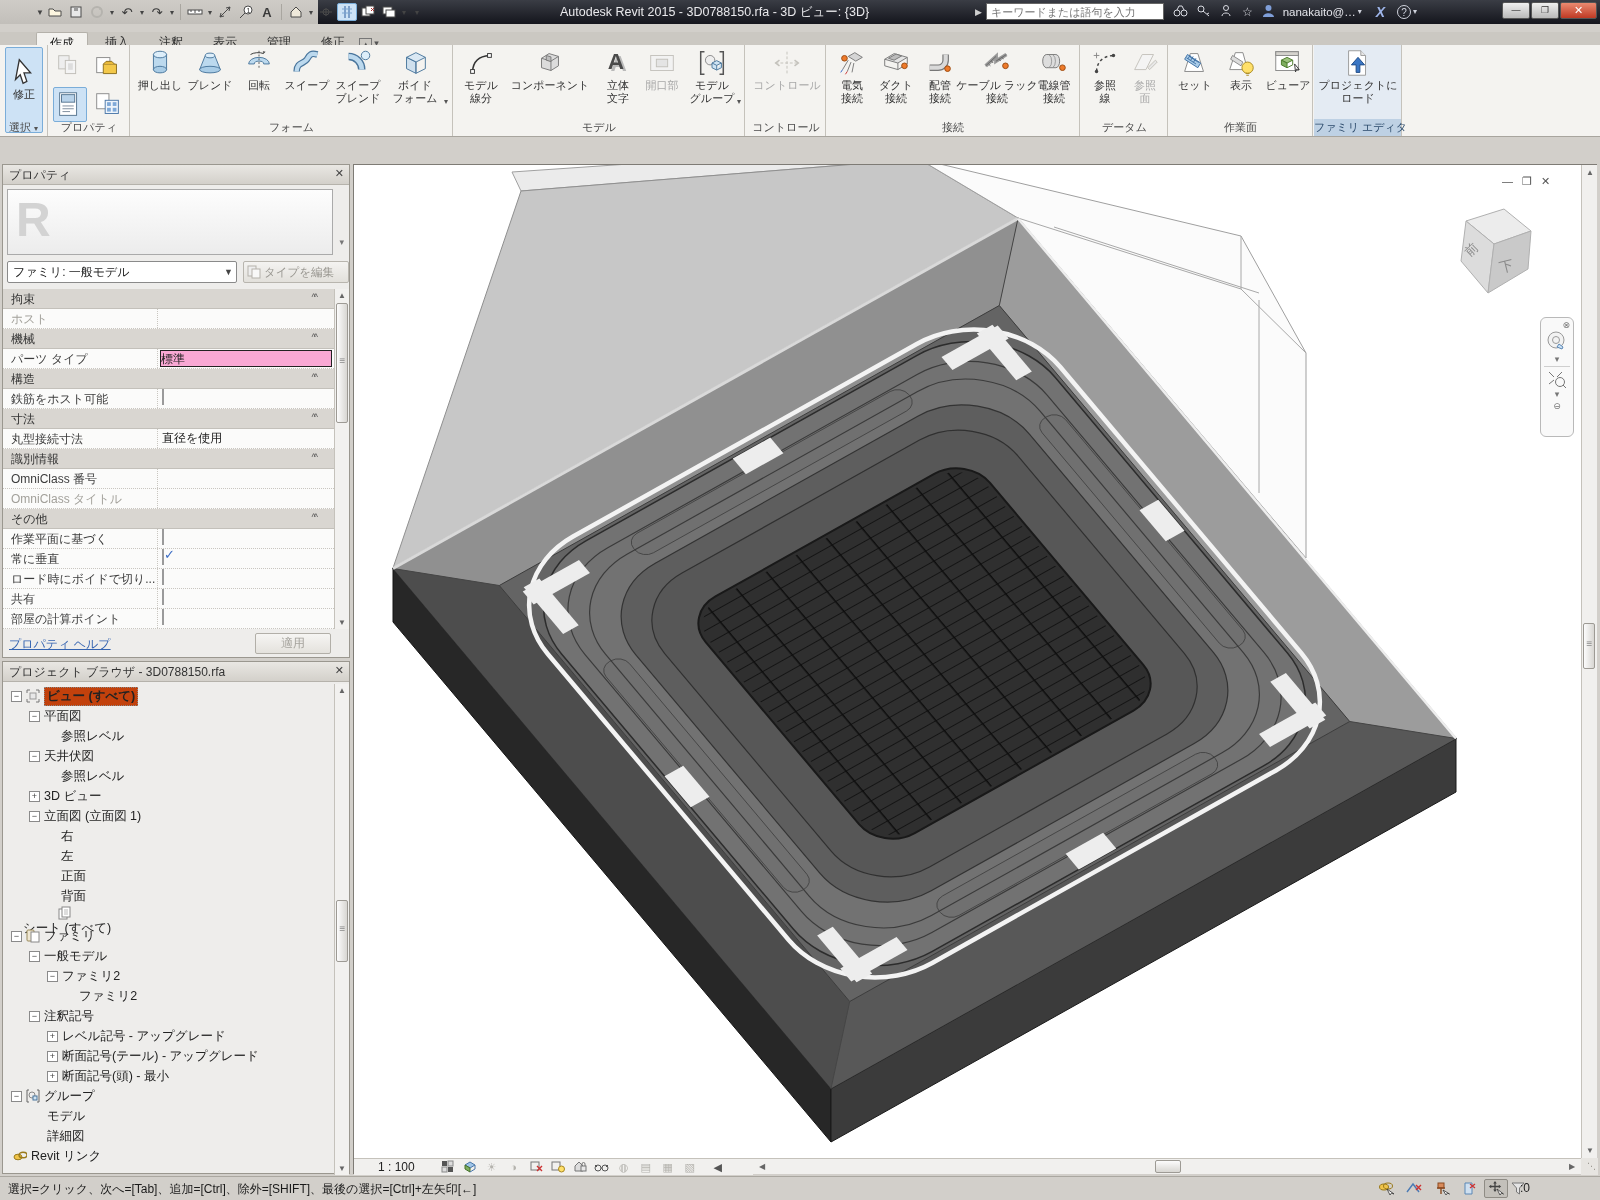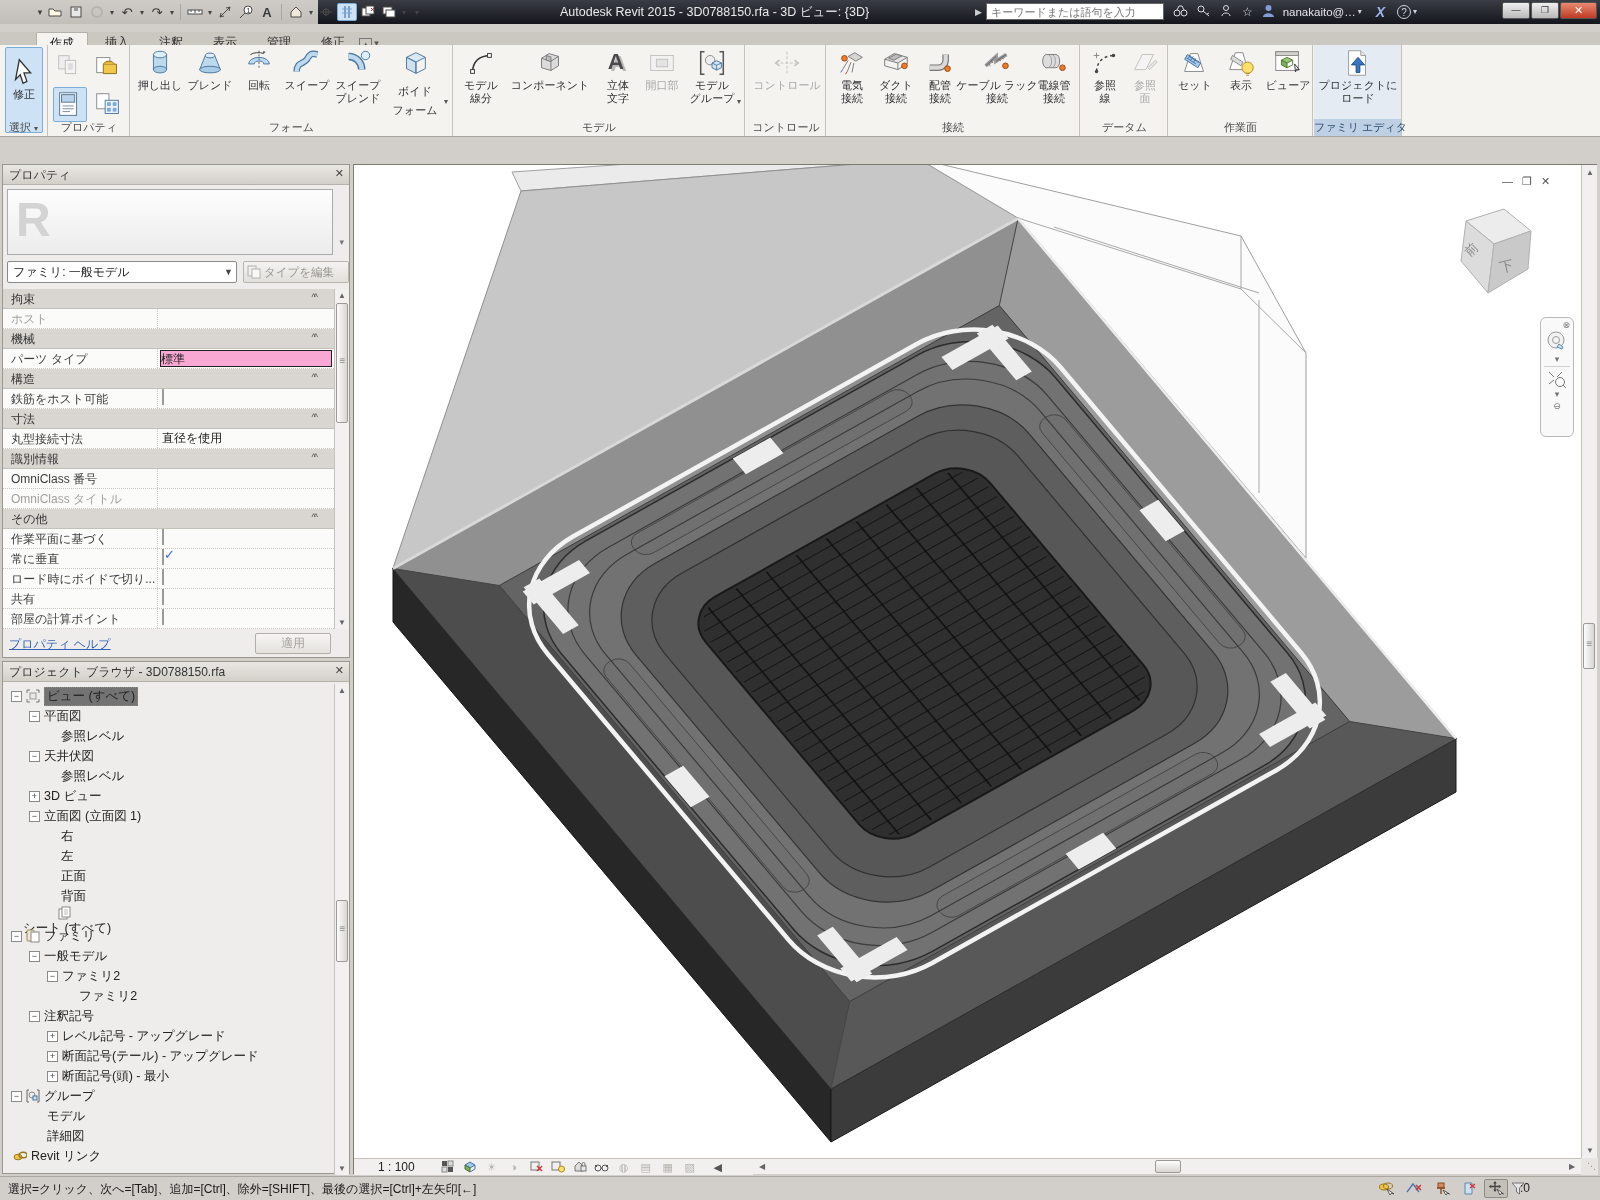--- a/index.html
+++ b/index.html
@@ -89,21 +89,21 @@
   .sbthumb:after{content:"≡";position:absolute;left:2.5px;top:calc(50% - 8px);color:#8a8a8a;font-size:10px;}
   #prop-help{position:absolute;left:6px;bottom:4px;font-size:12px;color:#3463b0;text-decoration:underline;}
   #apply-btn{position:absolute;right:18px;bottom:3px;width:76px;height:21px;border:1px solid #b2afa8;border-radius:2px;
     background:linear-gradient(#f6f5f3,#e4e2dd);color:#a4a29c;font-size:12px;text-align:center;line-height:19px;}
 
   
   .trow{position:absolute;left:2px;height:20px;display:flex;align-items:center;font-size:12.5px;color:#222;white-space:nowrap;}
   .texp{width:11px;height:11px;border:1px solid #8a8a8a;background:#fff;font-size:9px;line-height:9px;text-align:center;
     color:#444;margin-right:4px;flex:0 0 11px;}
   .ticon{margin-right:4px;flex:0 0 14px;}
-  .tlabel.sel{background:#737373;border:1px dotted #8a8a8a;padding:0 2px;}
+  .tlabel.sel{background:#c2410c;border:1px dotted #8a8a8a;padding:0 2px;font-weight:bold;}
 
   
   #canvas{position:absolute;left:353px;top:164px;width:1244px;height:1010px;background:#fff;border:1px solid #7e7b75;}
   #draw{position:absolute;left:0;top:0;width:1227px;height:993px;overflow:hidden;background:#fff;}
   #view-winbtns{position:absolute;left:1148px;top:10px;display:flex;gap:9px;color:#555;font-size:11px;}
   #navbar{position:absolute;left:1186px;top:152px;width:34px;height:120px;border:1px solid #b9b9b9;border-radius:6px;
     background:rgba(248,248,248,.92);display:flex;flex-direction:column;align-items:center;font-size:9px;color:#777;}
   #navbar .div{width:26px;height:1px;background:#cfcfcf;margin:2px 0;}
   
   #vscroll{position:absolute;left:1227px;top:0;width:16px;height:993px;background:#f1f0ee;border-left:1px solid #c5c2bb;}
@@ -344,21 +344,21 @@
       </div>
       <div class="rbtn" style="left:201px;width:52px;">
         <svg class="ri" viewBox="0 0 34 34">
             <path d="M7,10 a14,14 0 0 1 14,14" fill="none" stroke="#49759c" stroke-width="8"></path>
             <path d="M7,10 a14,14 0 0 1 14,14" fill="none" stroke="#bcd9ee" stroke-width="5"></path>
             <circle cx="25" cy="9" r="4.5" fill="#ddeefa" stroke="#49759c"></circle>
           </svg>
         <span class="rl">スイープ</span>
           <span class="rl">ブレンド</span>
       </div>
-      <div class="rbtn" style="left:255px;width:58px;justify-content:space-between;">
+      <div class="rbtn" style="left:255px;width:58px;">
         <svg class="ri" viewBox="0 0 34 34">
             <path d="M8,11 L18,6 28,11 18,16 z" fill="rgba(200,225,245,.6)" stroke="#49759c"></path>
             <path d="M8,11 v12 l10,5 v-12 z" fill="rgba(170,205,235,.5)" stroke="#49759c"></path>
             <path d="M28,11 v12 l-10,5 M18,16 v12" fill="none" stroke="#49759c"></path>
           </svg>
         <span class="rl">ボイド</span>
           <span class="rl">フォーム</span>
       </div>
       <span class="caret-s abs" style="left:313px;top:52px;">▾</span>
       <div class="plabel">フォーム</div>

